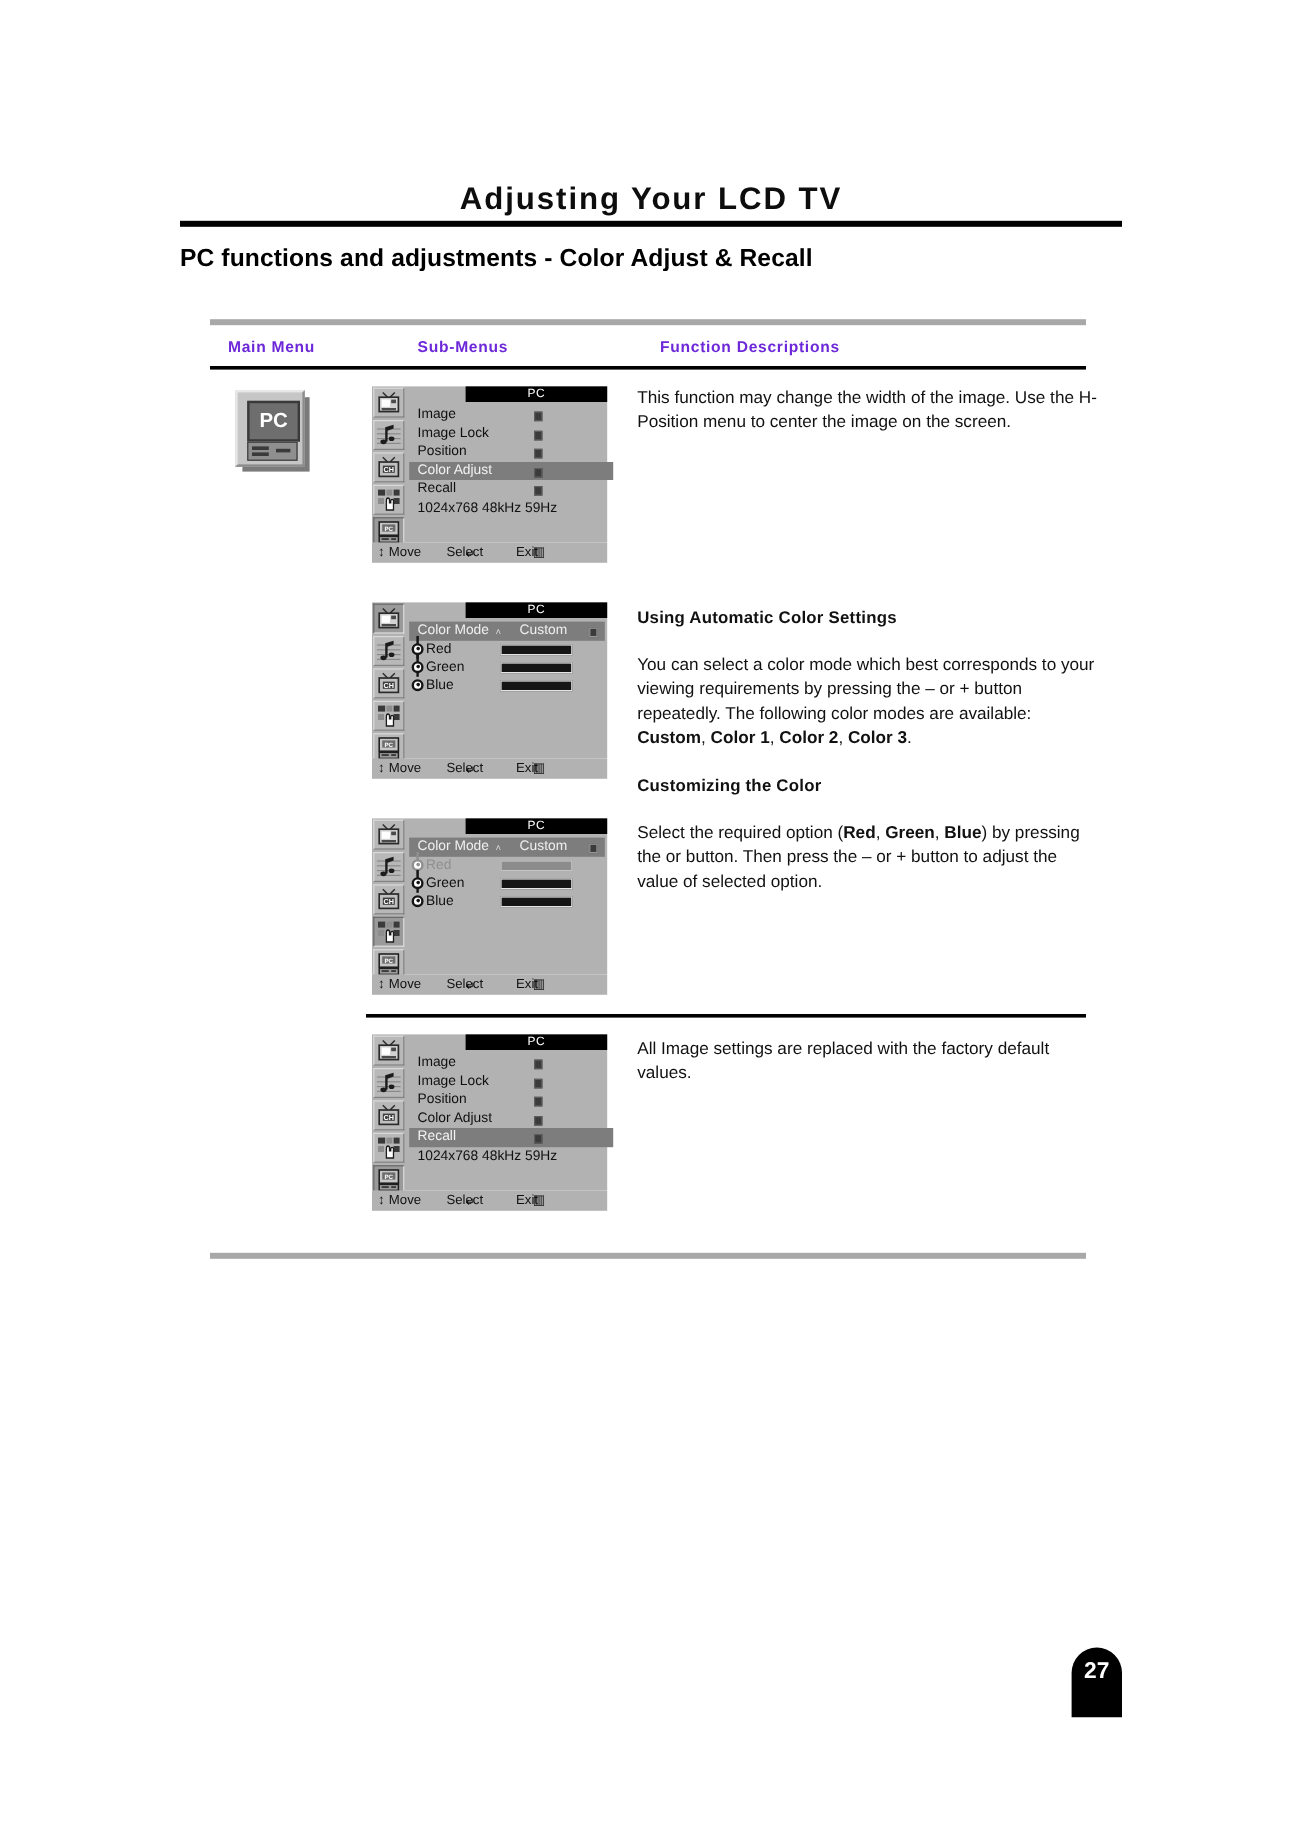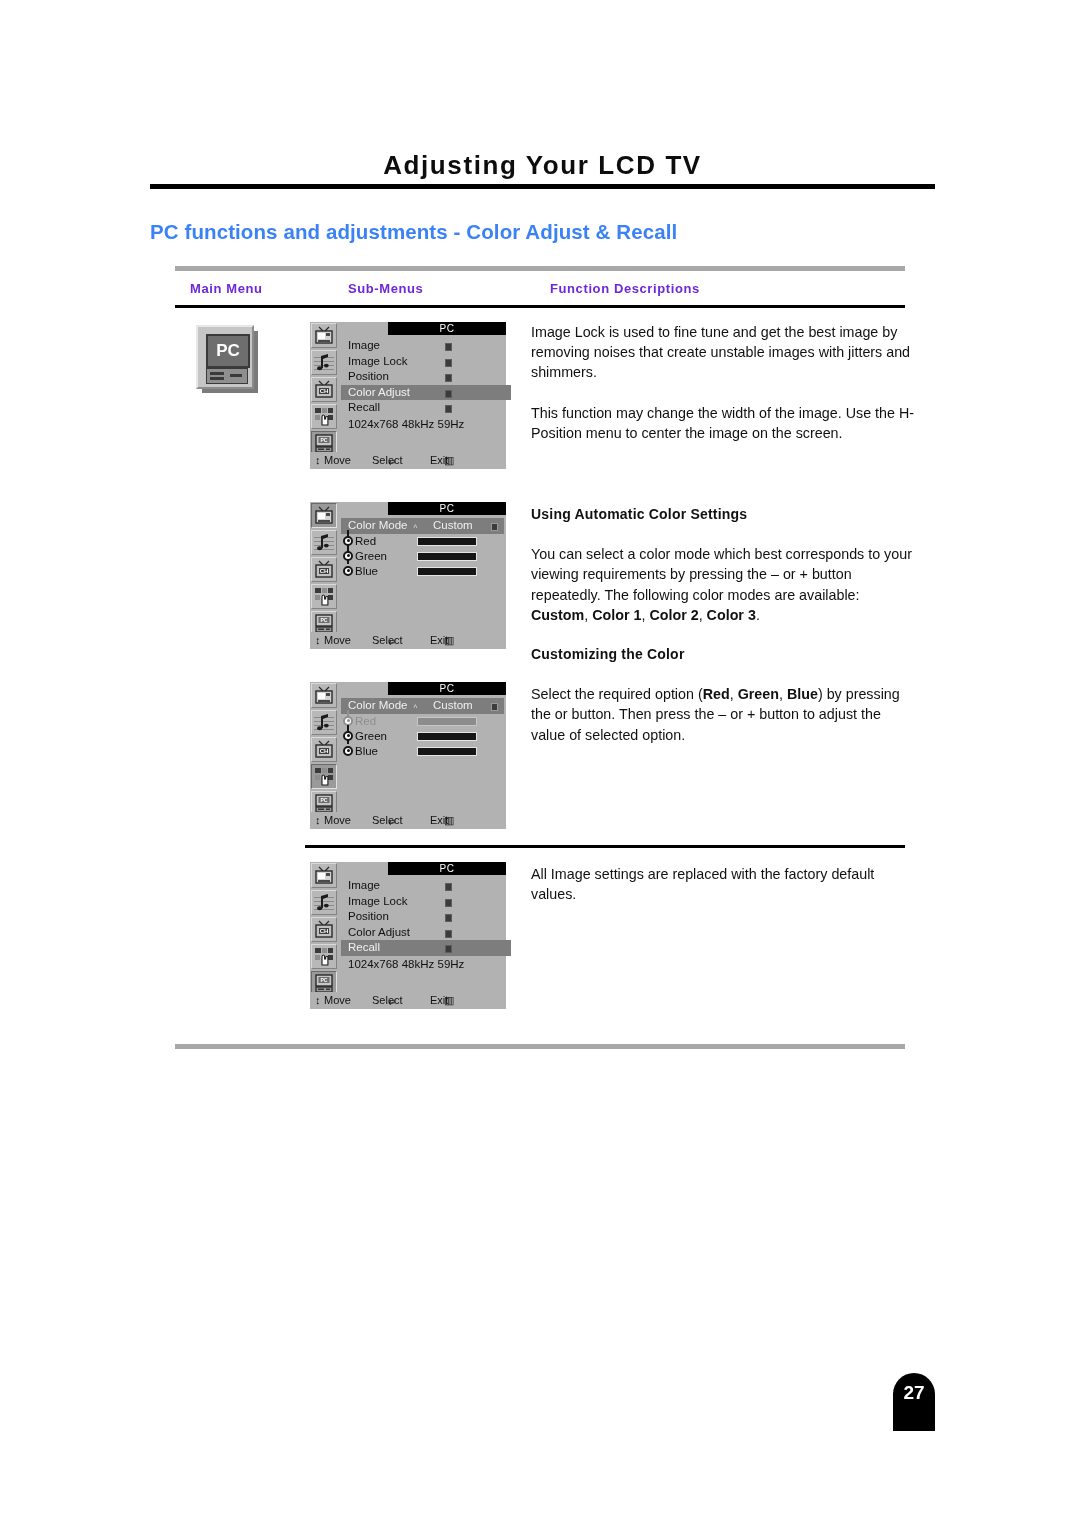--- a/index.html
+++ b/index.html
@@ -32,26 +32,26 @@
     position: absolute;
     left: 150px;
     top: 184px;
     width: 785px;
     height: 5px;
     background: #000000;
   }
   #section-title {
     position: absolute;
     left: 150px;
-    top: 220px;
+    top: 204px;
     width: 800px;
     font-size: 20.5px;
     font-weight: bold;
     letter-spacing: 0.1px;
-    color: #3b82f6;
+    color: #000000;
   }
 
   
   #table-top-rule {
     position: absolute;
     left: 175px;
     top: 266px;
     width: 730px;
     height: 5px;
     background: #a8a8a8;
@@ -734,21 +734,20 @@
         <span class="f-exit">Exit</span>
         <span class="f-menu">▥</span>
       </div>
     </div>
   </div>
 
 <div class="row-divider" id="divider-1"></div>
 <div id="bottom-rule"></div>
 
 <div class="desc" style="top:322px">
-  <p>Image Lock is used to fine tune and get the best image by removing noises that create unstable images with jitters and shimmers.</p>
   <p>This function may change the width of the image. Use the H-Position menu to center the image on the screen.</p>
 </div>
 
 <div class="desc" style="top:504px">
   <h4>Using Automatic Color Settings</h4>
   <p><span>You can select a color mode which best corresponds to your viewing requirements by pressing the – or + button repeatedly. The following color modes are available: </span><b>Custom</b><span>, </span><b>Color 1</b><span>, </span><b>Color 2</b><span>, </span><b>Color 3</b><span>.</span></p>
 </div>
 
 <div class="desc" style="top:644px">
   <h4>Customizing the Color</h4>

